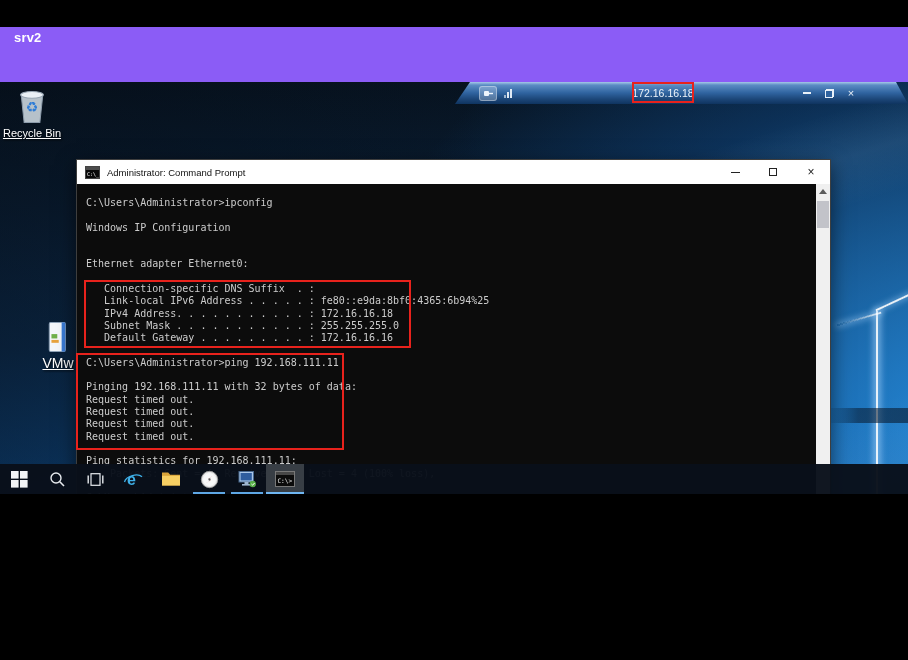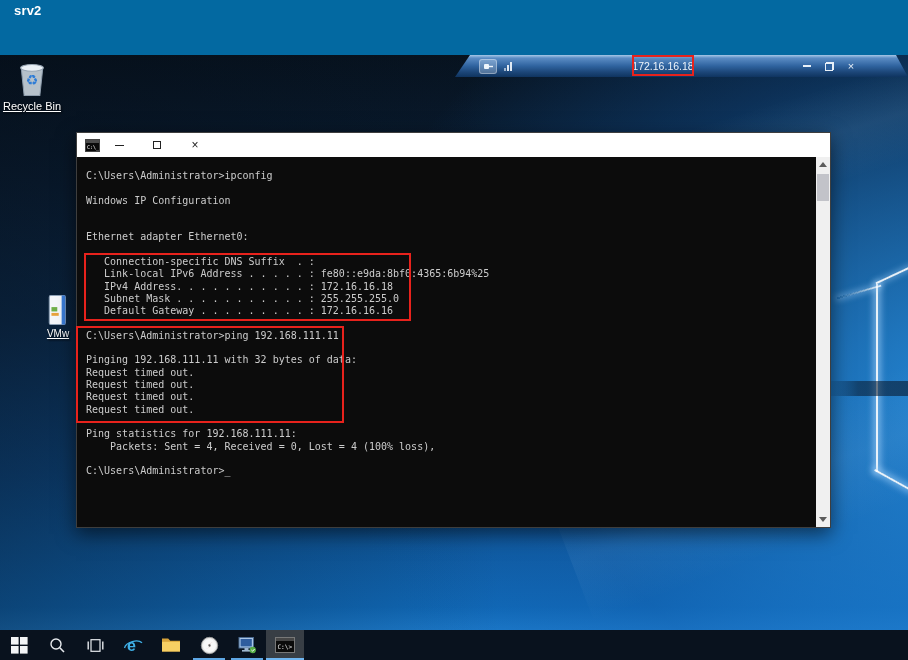--- a/index.html
+++ b/index.html
@@ -1,17 +1,17 @@
 <!DOCTYPE html>
 <html><head>
 <meta charset="utf-8">
 <style>
   * { margin:0; padding:0; box-sizing:border-box; }
   html,body { width:908px; height:660px; background:#000; font-family:"Liberation Sans",sans-serif; }
-  .screen { position:relative; width:908px; height:660px; background:#0369a1; overflow:hidden; }
+  .screen { position:relative; width:908px; height:467px; background:#8b5cf6; overflow:hidden;margin-top:27px; }
 
   
   .host-label { position:absolute; left:14px; top:3px; color:#fff; font-size:13px; font-weight:bold; letter-spacing:.2px; z-index:5; }
 
   
   .desktop { position:absolute; left:0; top:55px; width:908px; height:575px; overflow:hidden;
     background:
       radial-gradient(ellipse 900px 700px at 108% 58%, rgba(40,150,235,.85), rgba(20,95,175,.35) 48%, rgba(0,0,0,0) 72%),
       linear-gradient(180deg,#071320 0%,#0a1e34 22%,#0c2c4e 46%,#0e4780 72%,#1068b6 96%,#1b78c8 100%);
   }
@@ -54,21 +54,21 @@
   .ico-minbar { display:block; width:8px; height:2px; background:#e8f0f8; }
   .ico-restore { position:relative; width:9px; height:9px; }
   .ico-restore::before { content:""; position:absolute; right:0; top:0; width:6px; height:6px; border:1px solid #e8f0f8; }
   .ico-restore::after { content:""; position:absolute; left:0; bottom:0; width:6px; height:6px; border:1px solid #e8f0f8; background:#2f639f; }
 
   
   .desk-icon { position:absolute; width:76px; display:flex; flex-direction:column; align-items:center; z-index:6; cursor:pointer; }
   .desk-icon .lbl { margin-top:2px; color:#fff; font-size:11px; text-shadow:1px 1px 2px rgba(0,0,0,.9); white-space:nowrap;text-decoration:underline; }
   .icon-recycle { left:-6px; top:60px; }
   .icon-vmware { left:38px; top:294px; width:40px; }
-  .icon-vmware .lbl { font-size:10px;text-align:right; }
+  .icon-vmware .lbl { font-size:14px;text-align:right; }
 
   
   .anno { position:absolute; border:2px solid #e8221c; z-index:40; pointer-events:none; }
   .anno-ip      { left:632px; top:55px;  width:62px;  height:21px; }
   .anno-ipcfg   { left:84px;  top:253px; width:327px; height:68px; }
   .anno-ping    { left:76px;  top:326px; width:268px; height:97px; }
 
   
   .cmd-window { position:absolute; left:76px; top:132px; width:755px; height:396px; z-index:10;
     border:1px solid #3e3e3e; box-shadow:0 6px 18px rgba(0,0,0,.55); background:#0c0c0c; }
@@ -160,20 +160,21 @@
       <rect x="9.5" y="1" width="2.5" height="20" fill="#3a7bd5"></rect>
       <rect x="2.5" y="9" width="4" height="3" fill="#6fb04a"></rect>
       <rect x="2.5" y="13" width="5" height="2" fill="#e8a33d"></rect>
     </svg>
     <span class="lbl">VMw</span>
   </div>
 
   <div class="cmd-window">
     <div class="cmd-titlebar">
       <span class="cmd-appicon"></span>
+      <span class="cmd-title">Administrator: Command Prompt</span>
       <div class="cmd-btns">
         <span class="wbtn">
             <i class="ico-min"></i>
           </span>
         <span class="wbtn">
             <i class="ico-max"></i>
           </span>
         <span class="wbtn close">×</span>
       </div>
     </div>

